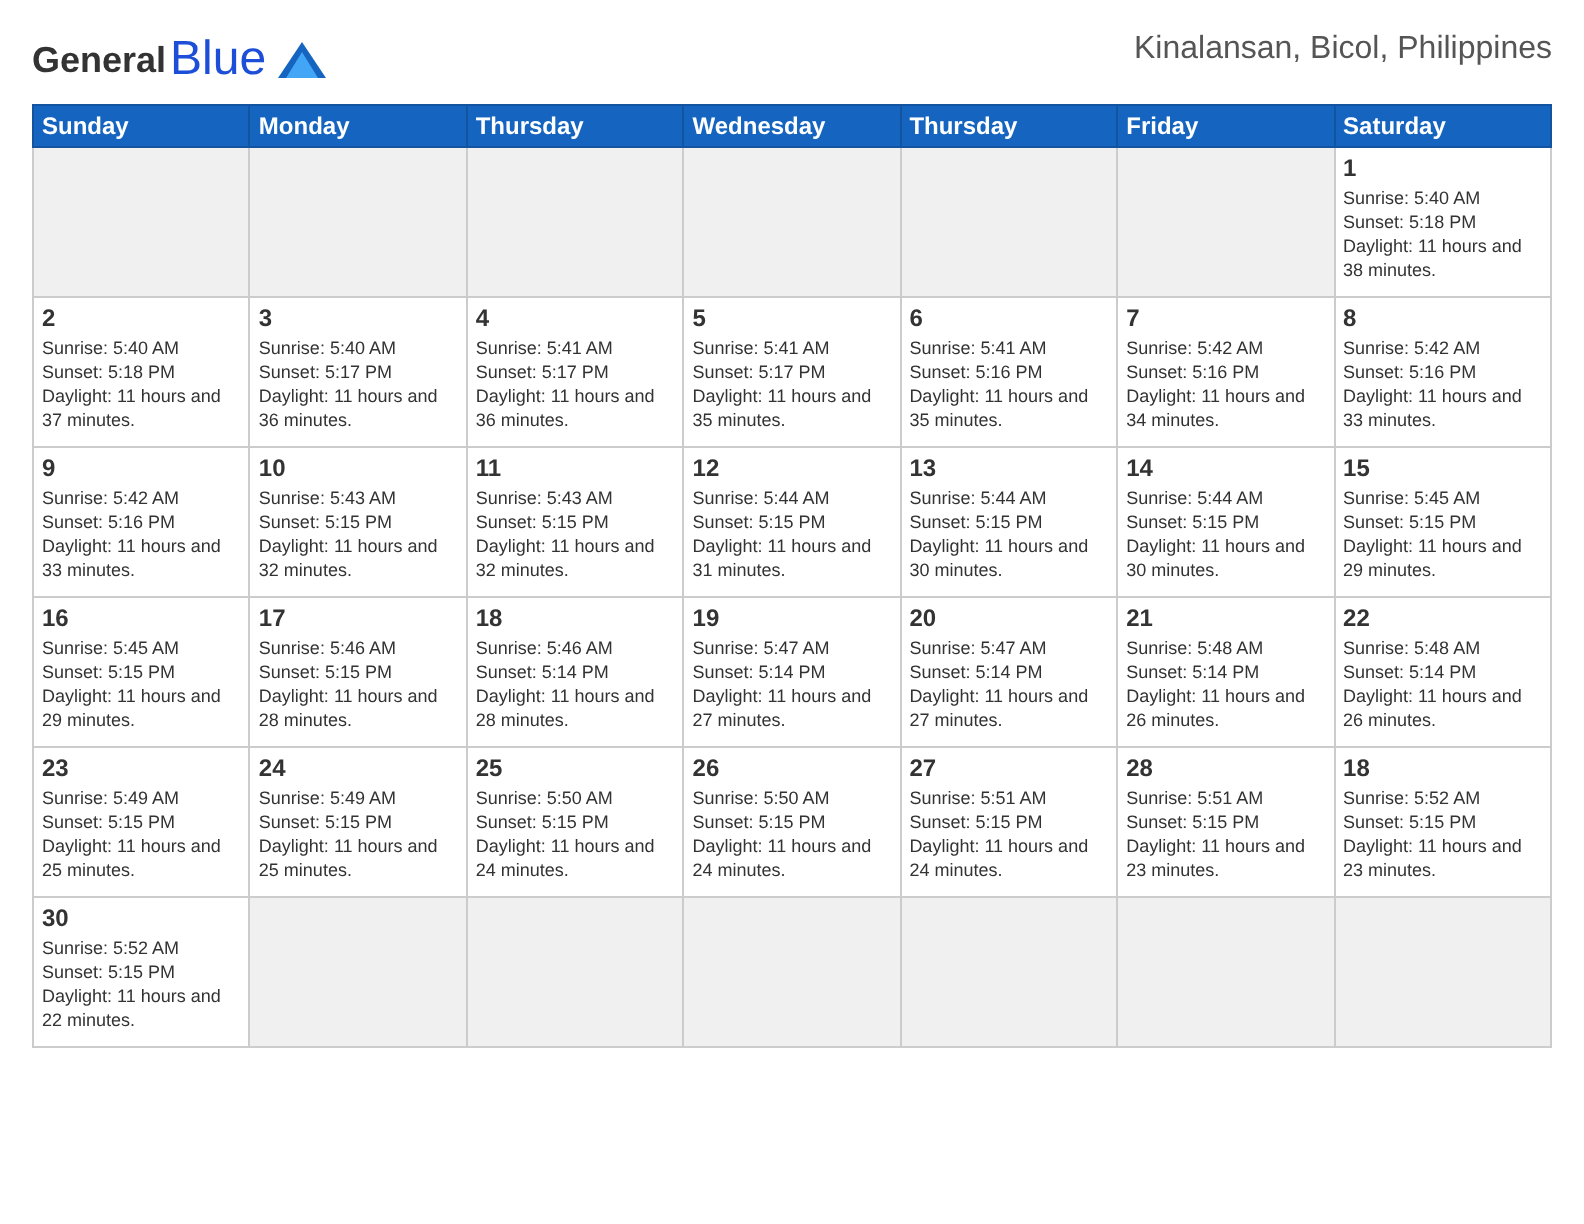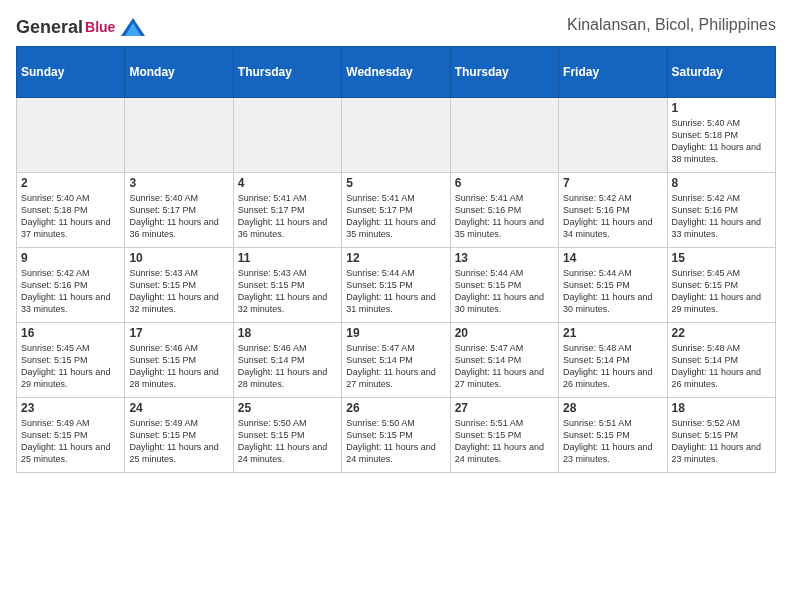--- a/index.html
+++ b/index.html
@@ -32,23 +32,23 @@
       display: flex;
       align-items: center;
       gap: 2px;
     }
     .logo-general {
       font-size: 18px;
       font-weight: bold;
       color: #333;
     }
     .logo-blue {
-      font-size: 14px;
-      font-weight: bold;
-      color: #be185d;
+      font-size: 24px;
+      font-weight: normal;
+      color: #1d4ed8;
     }
     .logo-icon {
       width: 28px;
       height: 22px;
       margin-left: 2px;
     }
     .title-area {
       text-align: right;
     }
     .month-title {
@@ -66,21 +66,21 @@
       border: 1px solid #ccc;
       border-collapse: collapse;
       width: 100%;
       table-layout: fixed;
     }
     .calendar th {
       background: #1565c0;
       color: #fff;
       font-size: 12px;
       font-weight: bold;
-      padding: 18px 4px;
+      padding: 3px 4px;
       border: 1px solid #1254a0;
       text-align: left;
     }
     .calendar td {
       border: 1px solid #ccc;
       vertical-align: top;
       padding: 3px 4px;
       font-size: 9.5px;
       color: #333;
       background: #fff;
@@ -260,15 +260,27 @@
           </td>
           <td>
             <span class="day-num">28</span>
             <div class="day-info">Sunrise: 5:51 AM<br>Sunset: 5:15 PM<br>Daylight: 11 hours and 23 minutes.</div>
           </td>
           <td>
             <span class="day-num">18</span>
             <div class="day-info">Sunrise: 5:52 AM<br>Sunset: 5:15 PM<br>Daylight: 11 hours and 23 minutes.</div>
           </td>
         </tr>
+        <tr>
+          <td>
+            <span class="day-num">30</span>
+            <div class="day-info">Sunrise: 5:52 AM<br>Sunset: 5:15 PM<br>Daylight: 11 hours and 22 minutes.</div>
+          </td>
+          <td class="empty"></td>
+          <td class="empty"></td>
+          <td class="empty"></td>
+          <td class="empty"></td>
+          <td class="empty"></td>
+          <td class="empty"></td>
+        </tr>
       </tbody>
   </table>
 </div>
 
 </body></html>

